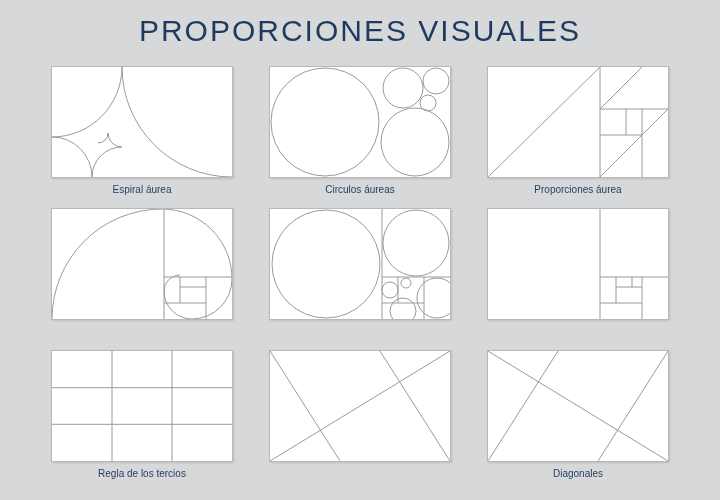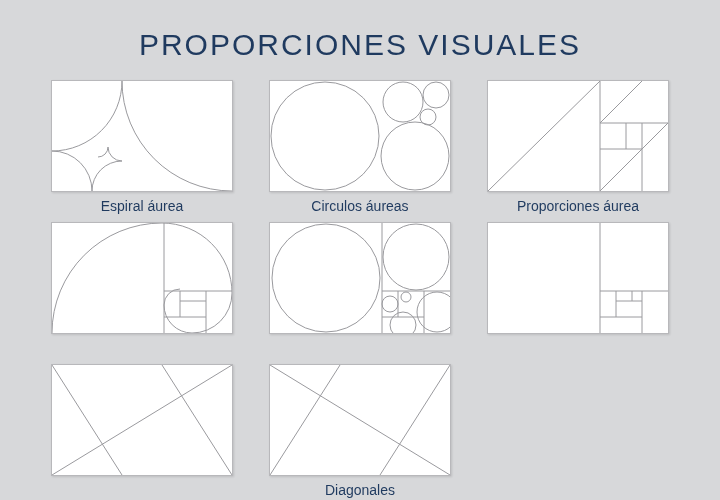--- a/index.html
+++ b/index.html
@@ -1,22 +1,22 @@
 <!DOCTYPE html>
 <html><head>
 <meta charset="utf-8">
 <style>
   html,body{margin:0;padding:0;width:720px;height:500px;background:#d7d8da;font-family:"Helvetica Neue",Arial,sans-serif;color:#1f3a5f;}
-  .page{width:720px;height:500px;box-sizing:border-box;padding:28px 0 0 0;}
+  .page{width:720px;height:500px;box-sizing:border-box;padding:14px 0 0 0;}
   .title{font-size:30px;font-weight:300;letter-spacing:2px;text-align:center;margin:0 0 18px 0;color:#1f3a5f;}
   .grid{display:grid;grid-template-columns:repeat(3,190px);grid-template-rows:repeat(3,auto);column-gap:28px;row-gap:6px;justify-content:center;}
   .cell{display:flex;flex-direction:column;align-items:center;}
   .box{width:180px;height:110px;background:#fff;border:1px solid #b8b8bb;box-shadow:1px 1px 2px rgba(0,0,0,.12);}
   .box svg{display:block;width:100%;height:100%;}
-  .caption{font-size:14px;font-weight:400;margin-top:6px;height:18px;color:#1f3a5f;text-align:center;}
+  .caption{font-size:10px;font-weight:400;margin-top:6px;height:18px;color:#1f3a5f;text-align:center;}
   .stroke{stroke:#9a9a9e;stroke-width:1;fill:none;vector-effect:non-scaling-stroke;}
 </style>
 </head>
 <body>
 
 <div class="page">
   <h1 class="title">PROPORCIONES VISUALES</h1>
 
   <div class="grid">
 
@@ -109,20 +109,31 @@
           <line class="stroke" x1="154" y1="68" x2="154" y2="110"></line>
           <line class="stroke" x1="154" y1="94" x2="112" y2="94"></line>
           <line class="stroke" x1="128" y1="94" x2="128" y2="68"></line>
           <line class="stroke" x1="128" y1="78" x2="154" y2="78"></line>
           <line class="stroke" x1="144" y1="78" x2="144" y2="68"></line>
         </svg>
       </div>
       <div class="caption"></div>
     </div>
 
+    <div class="cell">
+      <div class="box">
+        <svg viewBox="0 0 180 110" preserveAspectRatio="none">
+          <line class="stroke" x1="60" y1="0" x2="60" y2="110"></line>
+          <line class="stroke" x1="120" y1="0" x2="120" y2="110"></line>
+          <line class="stroke" x1="0" y1="36.7" x2="180" y2="36.7"></line>
+          <line class="stroke" x1="0" y1="73.3" x2="180" y2="73.3"></line>
+        </svg>
+      </div>
+      <div class="caption">Regla de los tercios</div>
+    </div>
 
     <div class="cell">
       <div class="box">
         <svg viewBox="0 0 180 110" preserveAspectRatio="none">
           <line class="stroke" x1="0" y1="110" x2="180" y2="0"></line>
           <line class="stroke" x1="0" y1="0" x2="70" y2="110"></line>
           <line class="stroke" x1="110" y1="0" x2="180" y2="110"></line>
         </svg>
       </div>
       <div class="caption"></div>

